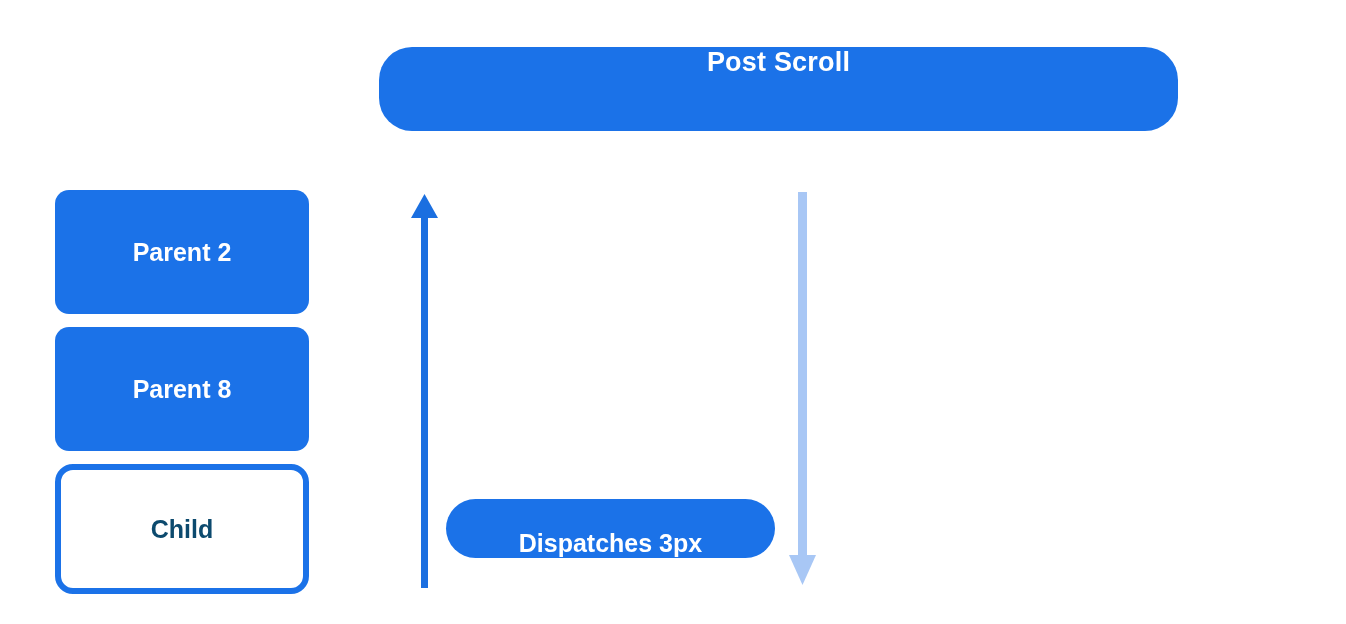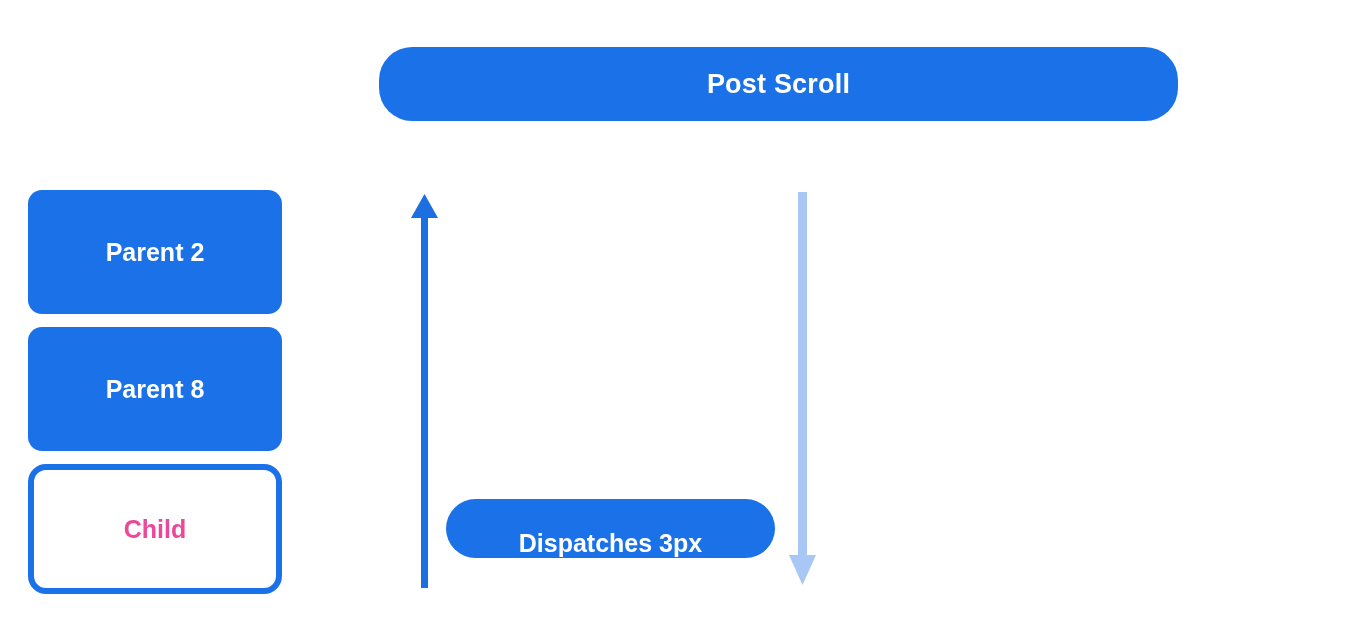--- a/index.html
+++ b/index.html
@@ -19,25 +19,25 @@
     height: 624px;
     background: #ffffff;
   }
 
   
   .title-pill {
     position: absolute;
     left: 379px;
     top: 47px;
     width: 799px;
-    height: 74px;
+    height: 84px;
     background: #1B72E8;
     border-radius: 33px;
     display: flex;
-    align-items: center;
+    align-items: flex-start;
     justify-content: center;
     box-sizing: border-box;
   }
   .title-pill .label {
     color: #ffffff;
     font-size: 27px;
     font-weight: bold;
     letter-spacing: 0.2px;
     font-family: "Liberation Sans", sans-serif;
   }
@@ -51,39 +51,40 @@
   }
   .stack-box {
     width: 254px;
     height: 124px;
     border-radius: 14px;
     display: flex;
     align-items: center;
     justify-content: center;
     box-sizing: border-box;
     margin-bottom: 13px;
+    margin-left: 27px;
   }
   .stack-box.filled {
     background: #1B72E8;
     border: none;
   }
   .stack-box.filled .box-label {
     color: #ffffff;
     font-size: 25px;
     font-weight: bold;
   }
   .stack-box.outlined {
     background: #ffffff;
     border: 6px solid #1B72E8;
     border-radius: 18px;
     height: 130px;
     margin-bottom: 0;
   }
   .stack-box.outlined .box-label {
-    color: #ec4899;
+    color: #0c4a6e;
     font-size: 25px;
     font-weight: bold;
   }
 
   
   .arrow {
     position: absolute;
   }
   .arrow-up {
     left: 408px;

